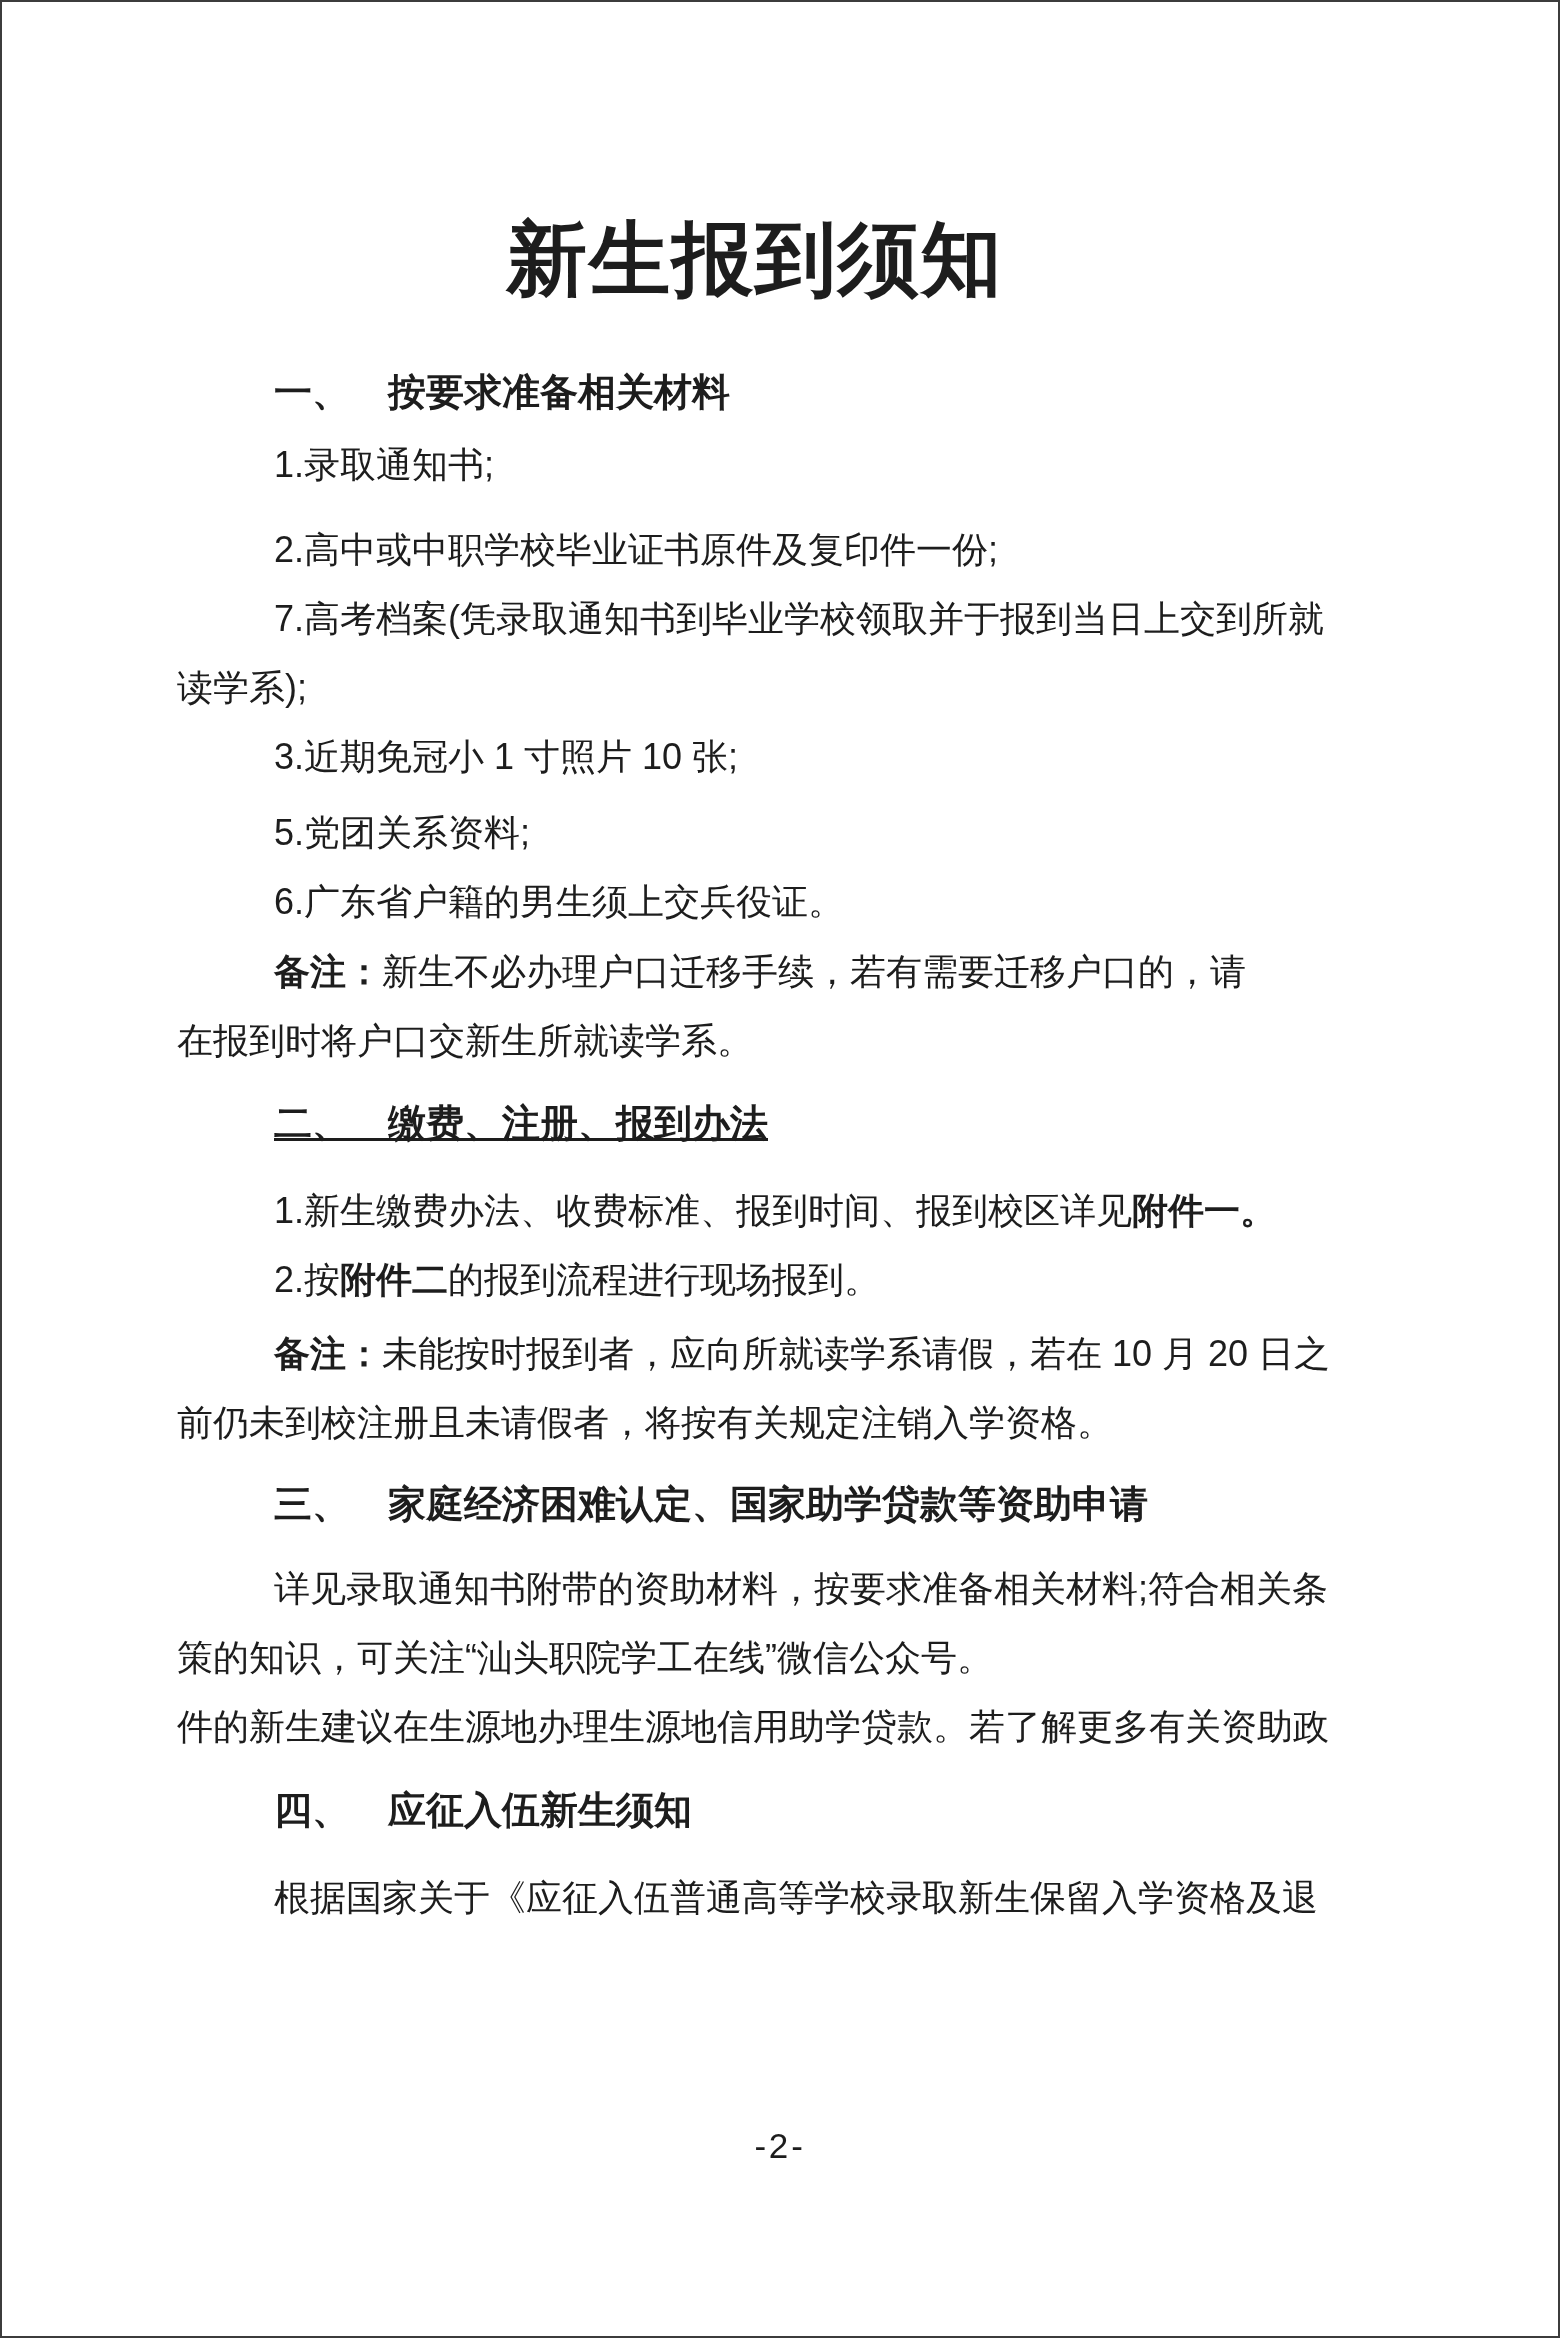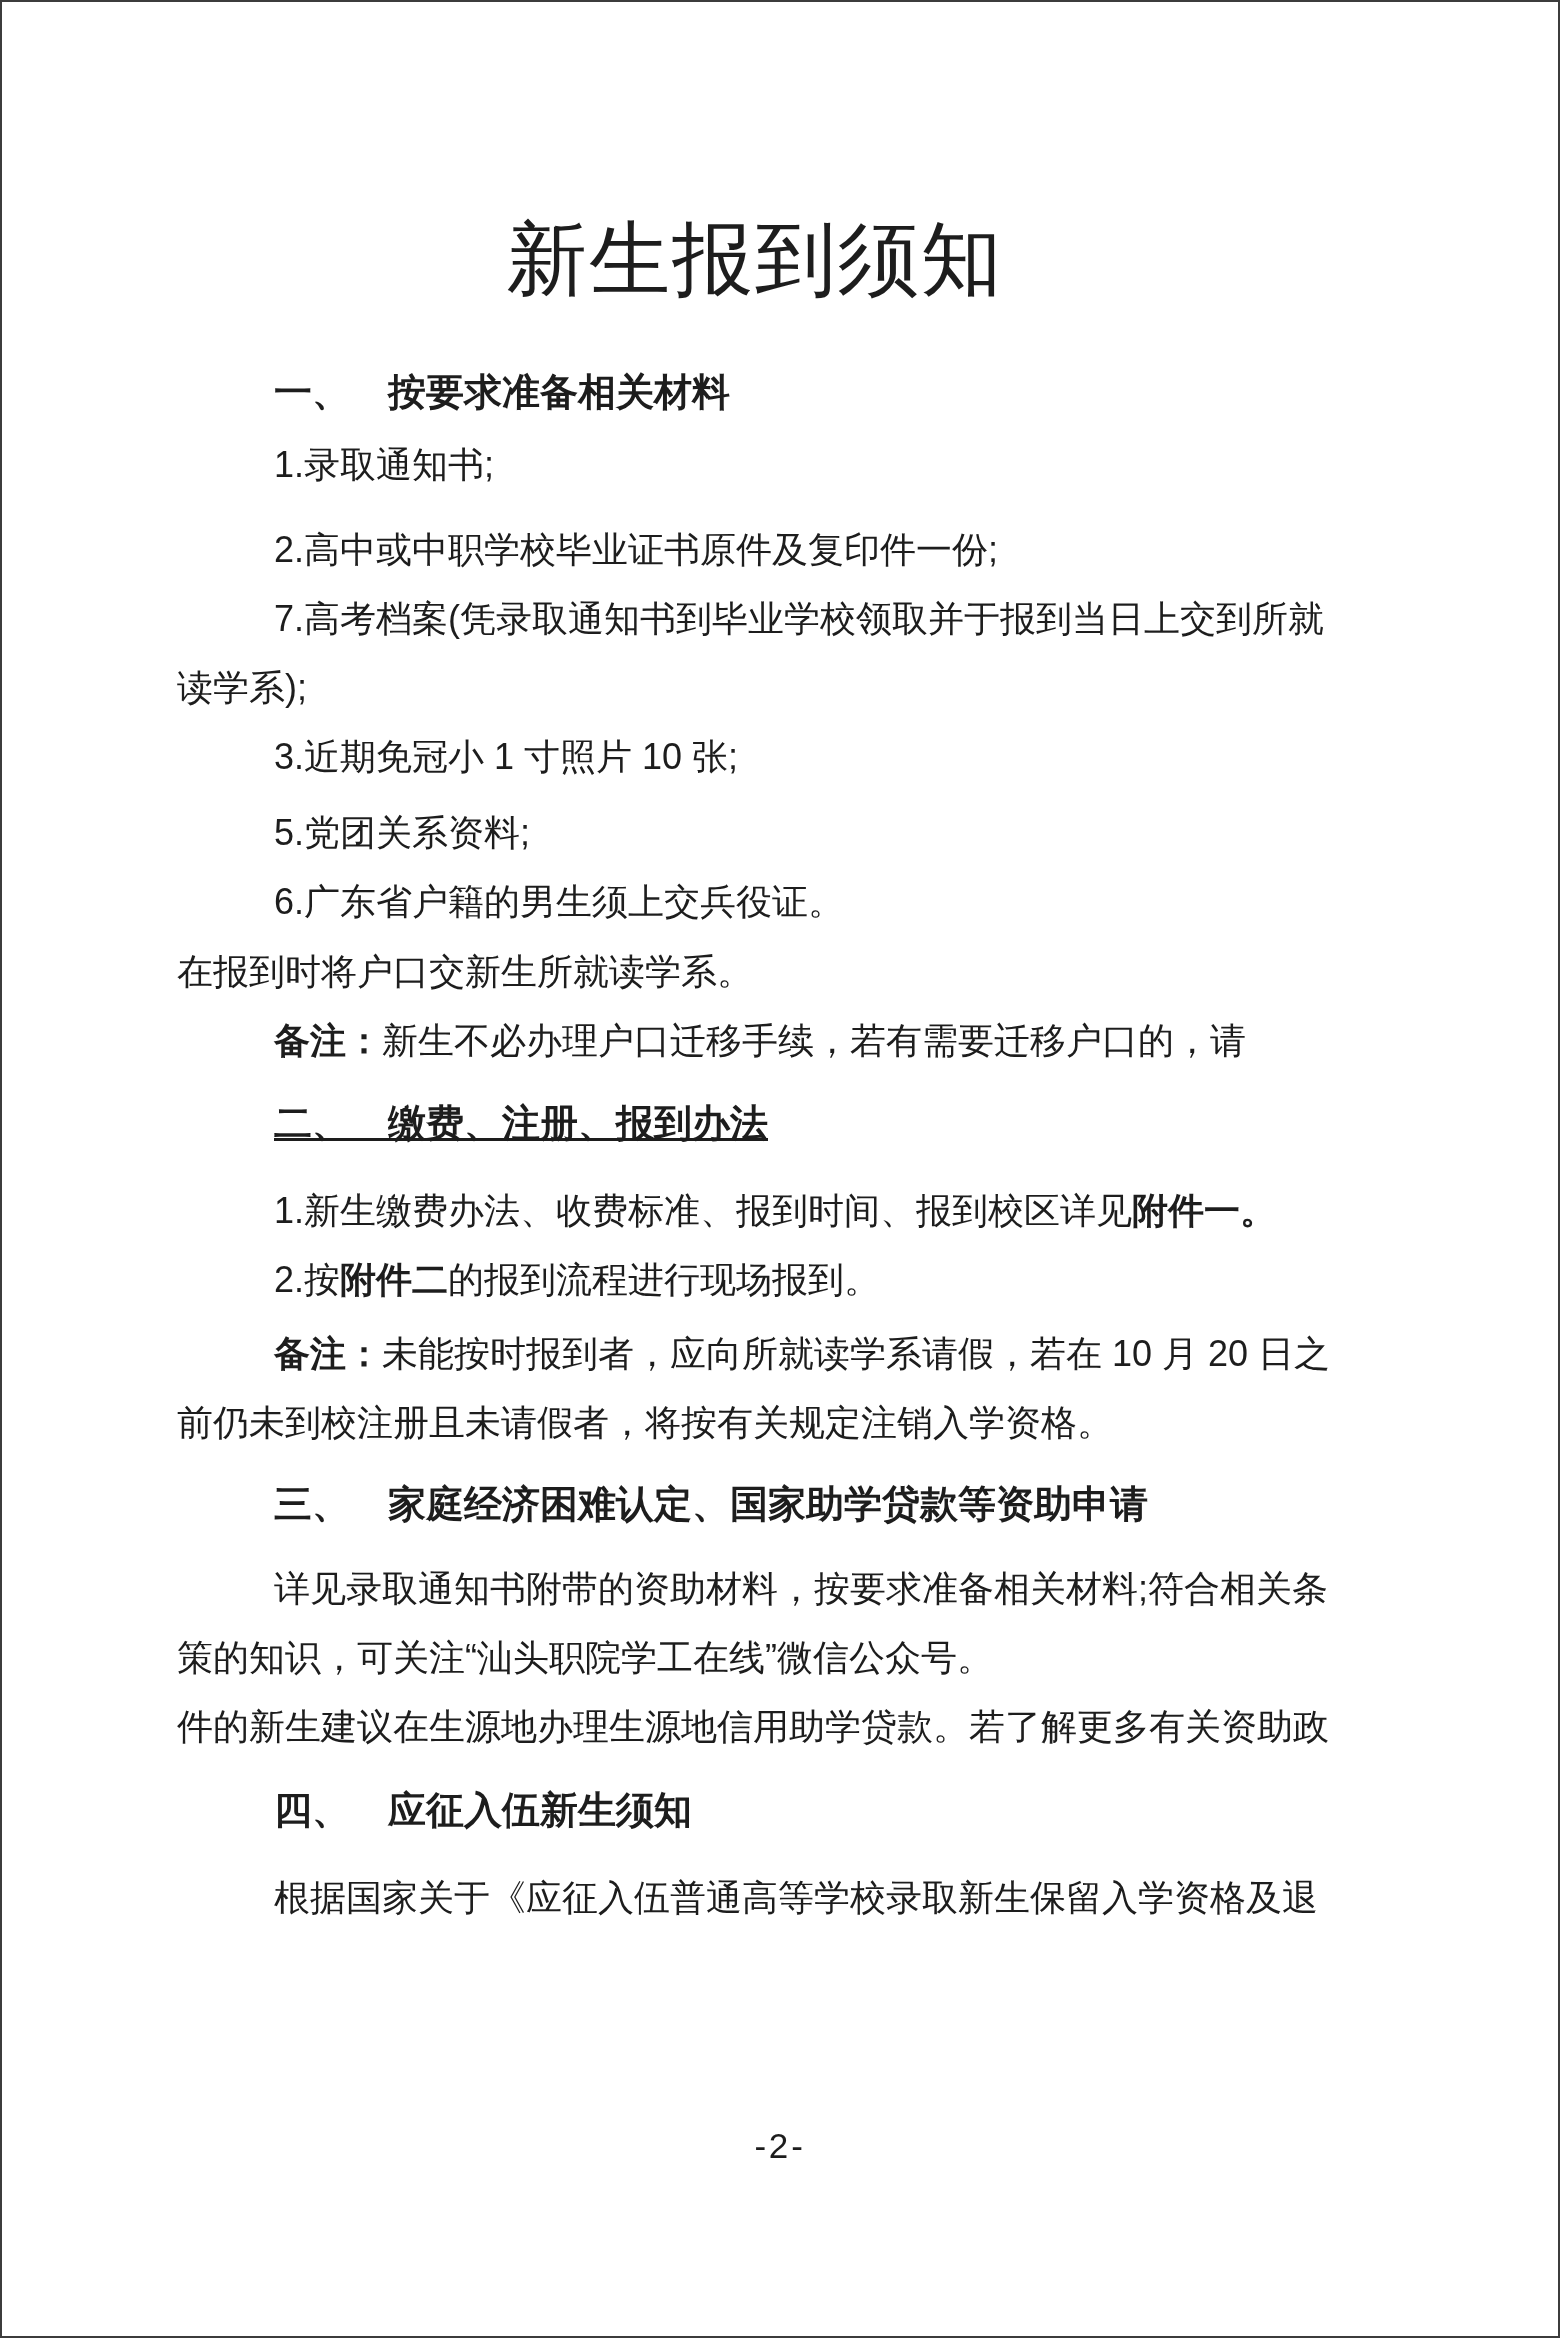--- a/index.html
+++ b/index.html
@@ -20,21 +20,21 @@
   }
   .flow {
     position: absolute;
     left: 175px;
     top: 0;
     width: 1156px;
   }
   .doc-title {
     margin: 0;
     font-size: 81px;
-    font-weight: 400;
+    font-weight: 700;
     line-height: 85px;
     text-align: center;
     letter-spacing: 1.9px;
     white-space: nowrap;
   }
   .block { margin: 0; }
   .block .line {
     font-size: 36px;
     line-height: 69px;
     white-space: nowrap;
@@ -99,22 +99,22 @@
       <div class="block para">
         <div class="line first"><span>3.近期免冠小 1 寸照片 10 张;</span></div>
       </div>
       <div class="block para">
         <div class="line first"><span>5.党团关系资料;</span></div>
       </div>
       <div class="block para">
         <div class="line first"><span>6.广东省户籍的男生须上交兵役证。</span></div>
       </div>
       <div class="block para">
+        <div class="line first"><span class="bold">备注：</span><span>新生不必办理户口迁移手续，若有需要迁移户口的，请</span></div>
         <div class="line"><span>在报到时将户口交新生所就读学系。</span></div>
-        <div class="line first"><span class="bold">备注：</span><span>新生不必办理户口迁移手续，若有需要迁移户口的，请</span></div>
       </div>
       <div class="block heading">
         <div class="line first"><span class="bold">二、　缴费、注册、报到办法</span></div>
       </div>
       <div class="block para">
         <div class="line first"><span>1.新生缴费办法、收费标准、报到时间、报到校区详见</span><span class="bold">附件一。</span></div>
       </div>
       <div class="block para">
         <div class="line first"><span>2.按</span><span class="bold">附件二</span><span>的报到流程进行现场报到。</span></div>
       </div>

